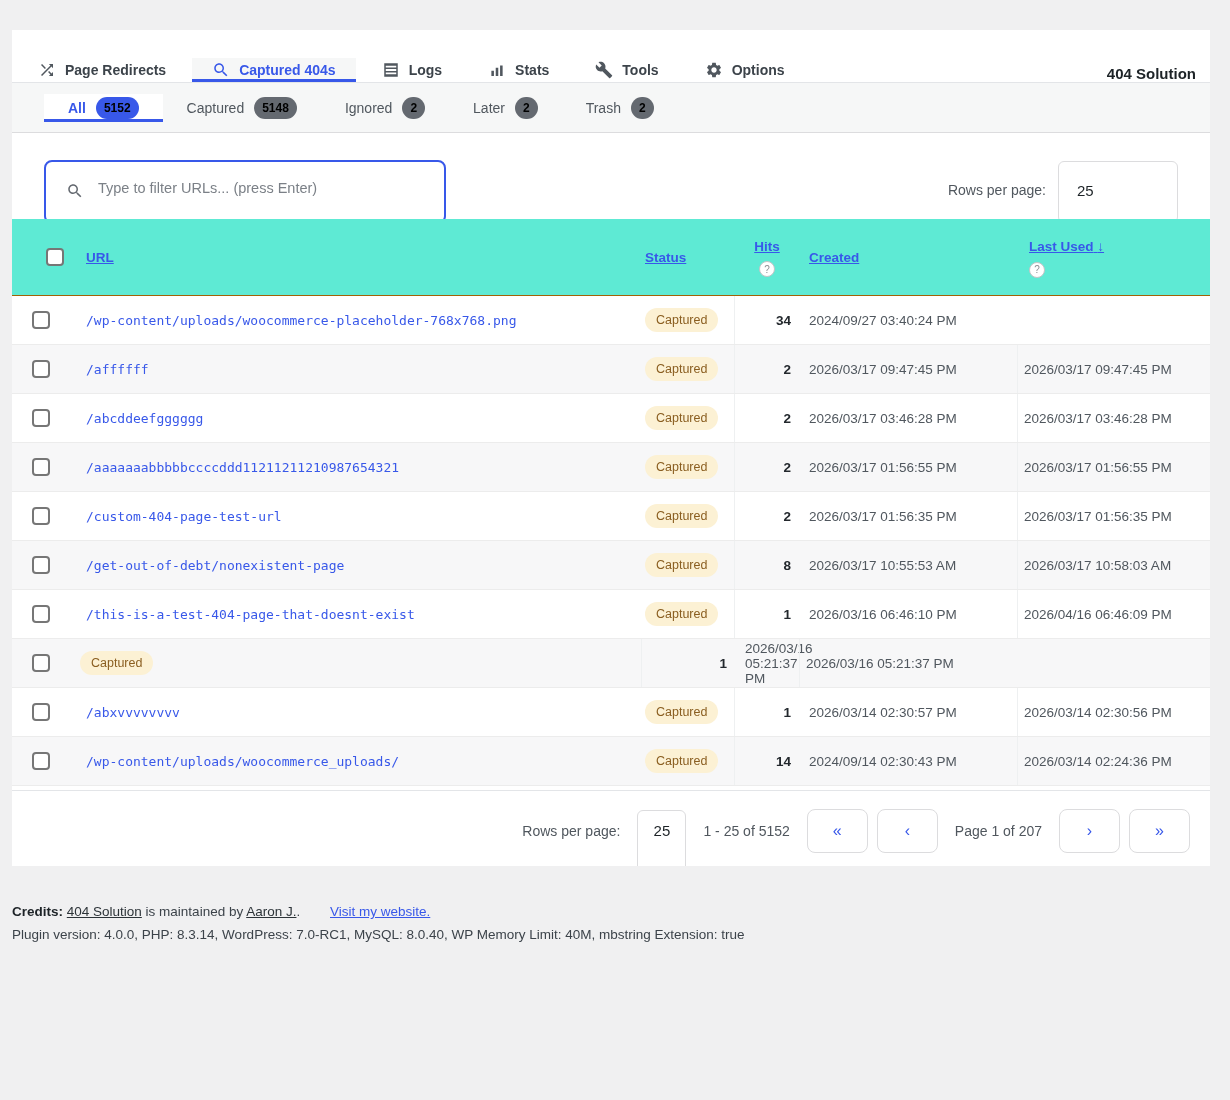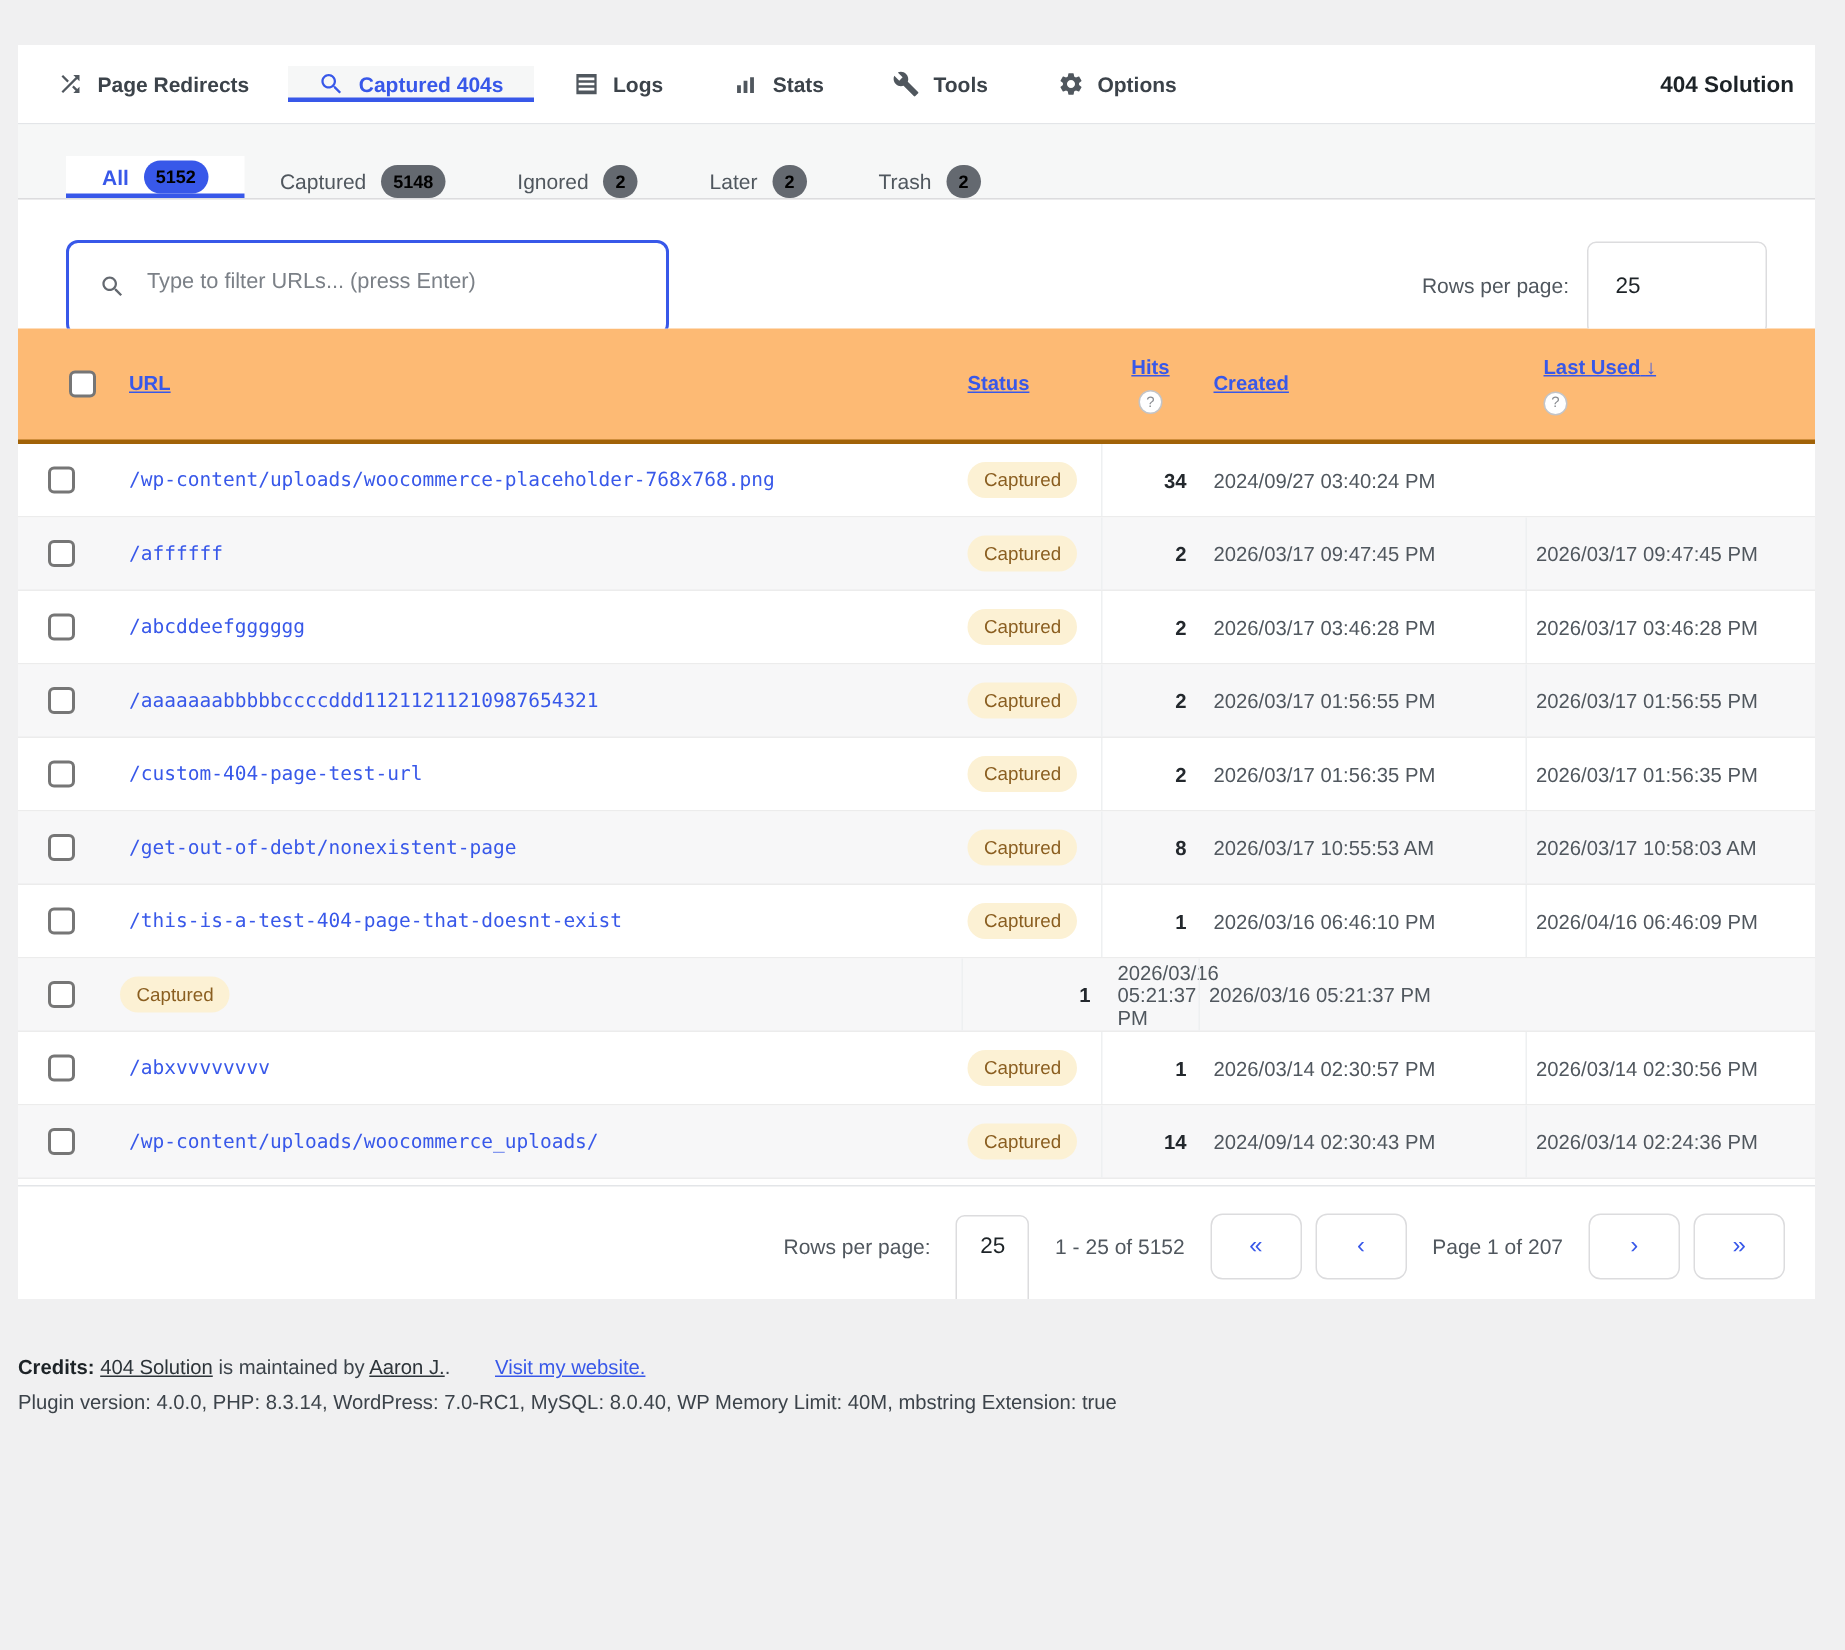--- a/index.html
+++ b/index.html
@@ -14,52 +14,52 @@
     --row-border:#ececec;
     --row-alt:#f7f7f8;
   }
   *{margin:0;padding:0;box-sizing:border-box;}
   html,body{width:1230px;height:1100px;overflow:hidden;}
   body{background:var(--page-bg);font-family:"Liberation Sans",sans-serif;color:var(--dark);}
   .topbar-space{height:30px;}
   .card{margin:0 20px 0 12px;background:var(--card-bg);}
 
   
-  .navbar{height:53px;display:flex;align-items:center;border-bottom:1px solid var(--border);padding-left:6px;}
+  .navbar{height:53px;display:flex;align-items:flex-end;border-bottom:1px solid var(--border);padding-left:6px;}
   .nav-tabs{display:flex;align-items:stretch;flex:1;}
   .nav-item{display:flex;align-items:center;gap:9px;padding:0 20px;margin-right:6px;font-size:14px;font-weight:600;color:#3c434a;cursor:pointer;position:relative;}
   .nav-item svg{width:18px;height:18px;fill:#50575e;}
   .nav-item.active{color:var(--accent);background:#f6f7f7;border-bottom:3px solid var(--accent);padding-top:3px;}
   .nav-item.active svg{fill:var(--accent);}
   .brand{display:flex;align-items:center;font-size:15px;font-weight:700;color:var(--dark);padding-right:14px;}
 
   
   .title-row{height:78px;display:flex;align-items:center;padding-left:32px;border-bottom:1px solid #ececec;}
   .title-row h1{font-size:17.5px;font-weight:700;color:var(--dark);}
 
   
-  .filter-row{height:50px;background:#f6f7f7;border-bottom:1px solid #dcdcde;display:flex;align-items:flex-end;padding-left:32px;}
+  .filter-row{height:50px;background:#f6f7f7;border-bottom:1px solid #dcdcde;display:flex;align-items:center;padding-left:32px;}
   .ftab{display:flex;align-items:center;gap:10px;padding:0 24px;font-size:14px;color:#50575e;cursor:pointer;}
   .ftab.active{background:#ffffff;color:var(--accent);border-bottom:3px solid var(--accent);padding-top:3px;font-weight:600;}
   .fbadge{background:#646970;color:#000000;font-size:12px;font-weight:700;border-radius:13px;min-width:22px;height:22px;display:inline-flex;align-items:center;justify-content:center;padding:0 8px;}
   .ftab.active .fbadge{background:var(--accent);}
 
   
   .toolbar{height:86px;position:relative;overflow:hidden;display:flex;justify-content:space-between;padding:0 32px;}
   .search-box{margin-top:27px;width:402px;height:64px;border:2px solid var(--accent);border-radius:8px;background:#fff;display:flex;align-items:flex-start;padding:18px 0 0 20px;gap:14px;}
   .search-box svg{width:18px;height:18px;fill:#646970;margin-top:2px;}
   .search-box input{border:none;outline:none;font-size:14.5px;color:#0f766e;width:320px;font-family:"Liberation Sans",sans-serif;background:transparent;}
   .search-box input::placeholder{color:#7b8087;}
   .rpp-top{display:flex;align-items:flex-start;gap:12px;}
   .rpp-label{margin-top:49px;font-size:14px;color:#50575e;}
   .rpp-select{margin-top:28px;width:120px;height:62px;border:1px solid #dcdcde;border-radius:6px;background:#fff;font-size:15px;color:var(--dark);padding:20px 0 0 18px;cursor:pointer;}
 
   
   .grid-row{display:grid;grid-template-columns:65px 1fr 93px 64px 218px 193px;}
-  .thead{height:77px;background:#fdba74;border-bottom:3px solid #a16207;}
+  .thead{height:77px;background:#5eead4;border-bottom:1px solid #a16207;}
   .thead .cell{display:flex;flex-direction:column;justify-content:center;}
   .hlink{color:var(--accent);font-size:13.5px;font-weight:700;text-decoration:underline;cursor:pointer;}
   .c-check{display:flex;align-items:center;justify-content:flex-start;padding-left:20px;}
   .checkbox{width:18px;height:18px;border:2px solid #767676;border-radius:4px;background:#fff;cursor:pointer;}
   .c-url{padding-left:9px;}
   .c-status{padding-left:3px;}
   .c-hits{align-items:center;gap:6px;}
   .c-created{padding-left:10px;}
   .c-last{align-items:flex-start;padding-left:12px;gap:7px;}
   .help{width:16px;height:16px;border:1px solid #c3c4c7;border-radius:50%;background:#fff;color:#8c8f94;font-size:10px;display:flex;align-items:center;justify-content:center;cursor:pointer;}

